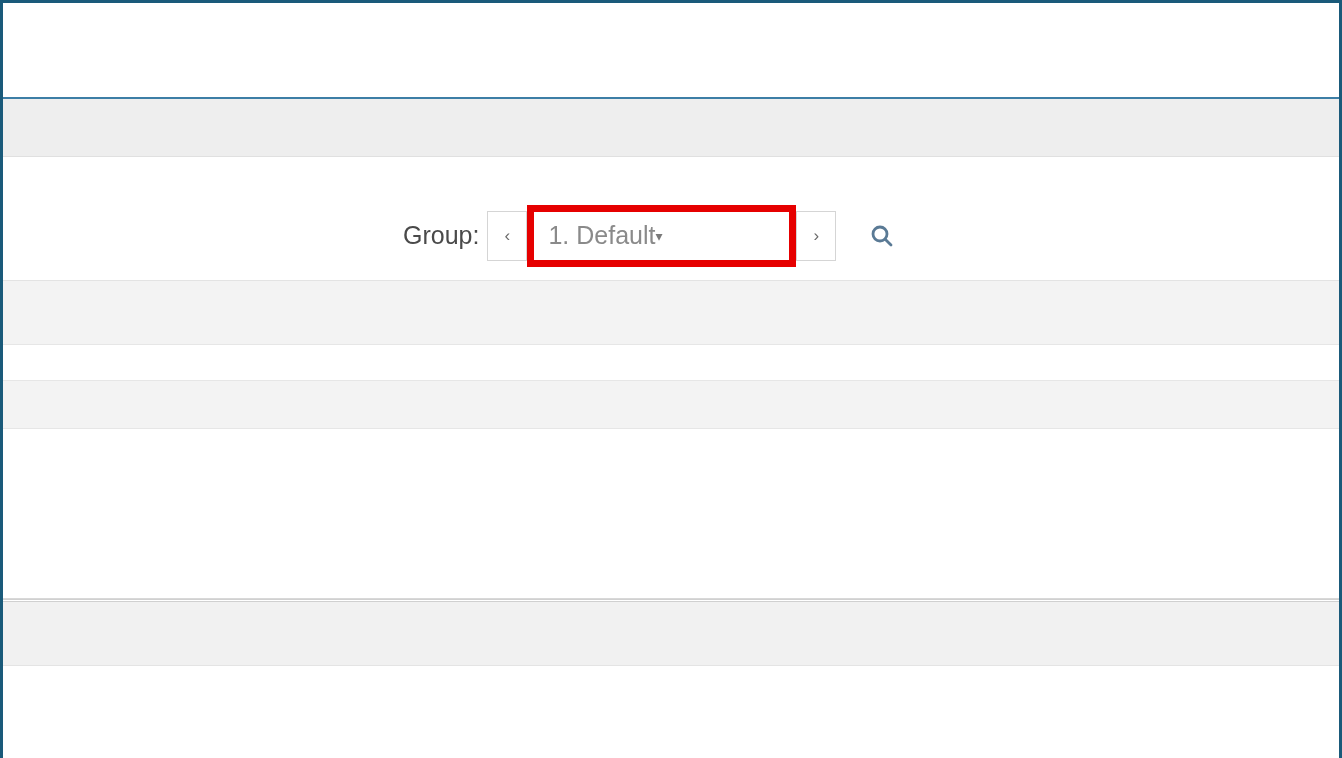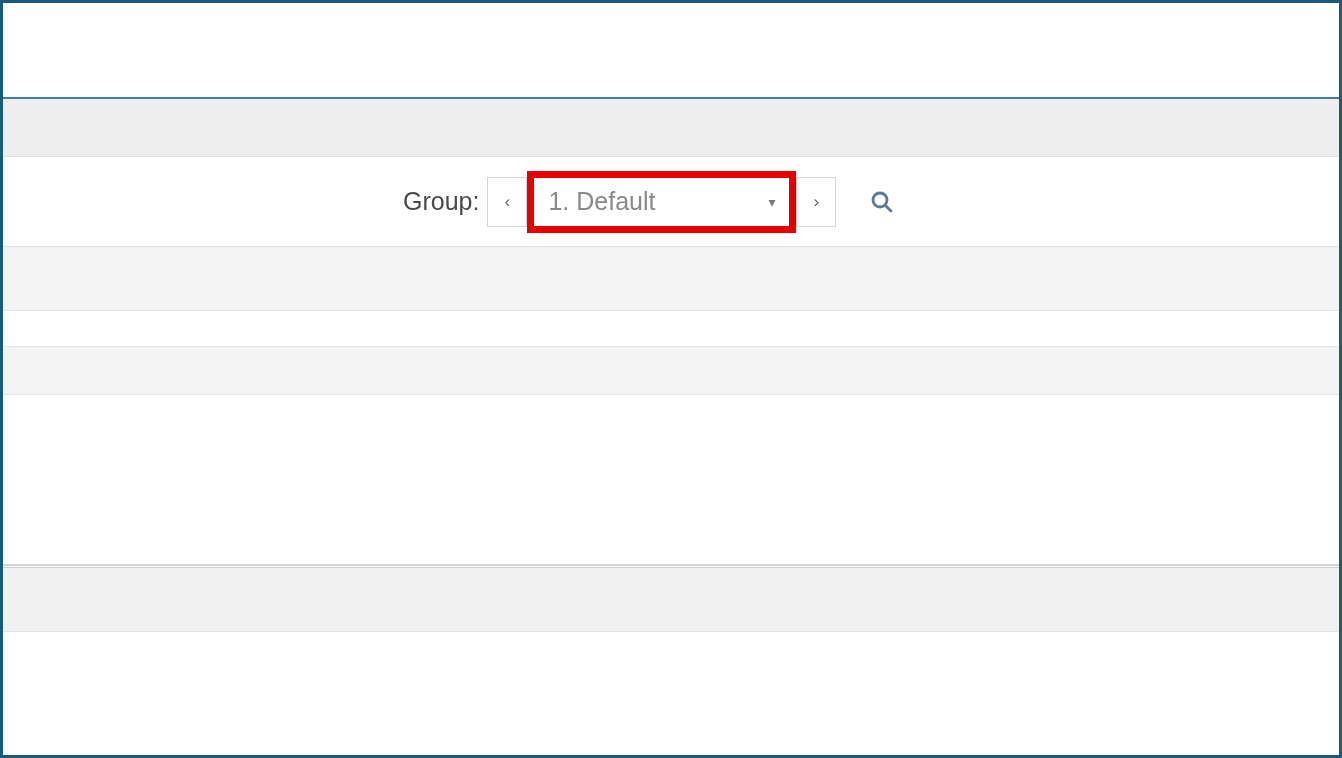--- a/index.html
+++ b/index.html
@@ -31,20 +31,21 @@
     background: #eeeeee;
     border-bottom: 1px solid #e0e0e0;
   }
   .control-row {
     height: 90px;
     background: #ffffff;
     border-bottom: 1px solid #e3e3e3;
     display: flex;
     align-items: center;
     padding-left: 400px;
+    margin-top: 34px;
   }
   .group-label {
     font-size: 25px;
     color: #4a4a4a;
     margin-right: 8px;
   }
   .nav-prev, .nav-next {
     width: 40px;
     height: 50px;
     border: 1px solid #d5d5d5;
@@ -62,21 +63,21 @@
     display: flex;
     align-items: center;
     padding: 0;
   }
   .dropdown {
     width: 255px;
     height: 48px;
     background: #ffffff;
     display: flex;
     align-items: center;
-    justify-content: space-between;
+    justify-content: flex-start;
     padding: 0 14px 0 14px;
     cursor: pointer;
   }
   .dropdown-text {
     font-size: 25px;
     color: #8a8a8a;
   }
   .caret-down {
     font-size: 14px;
     color: #7a7a7a;

